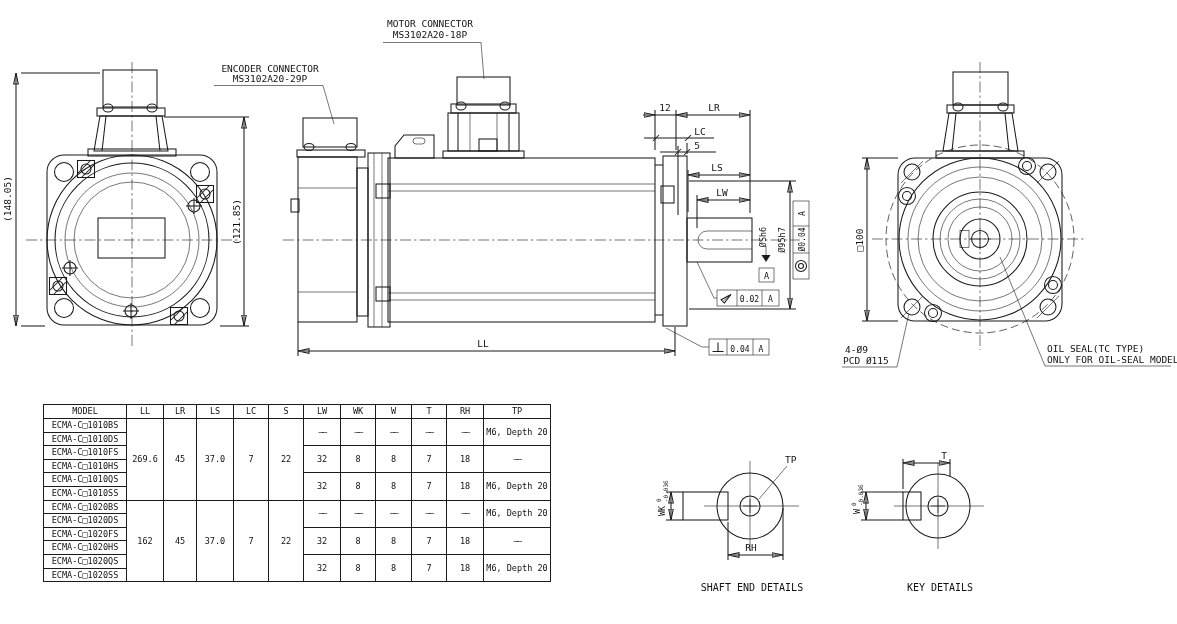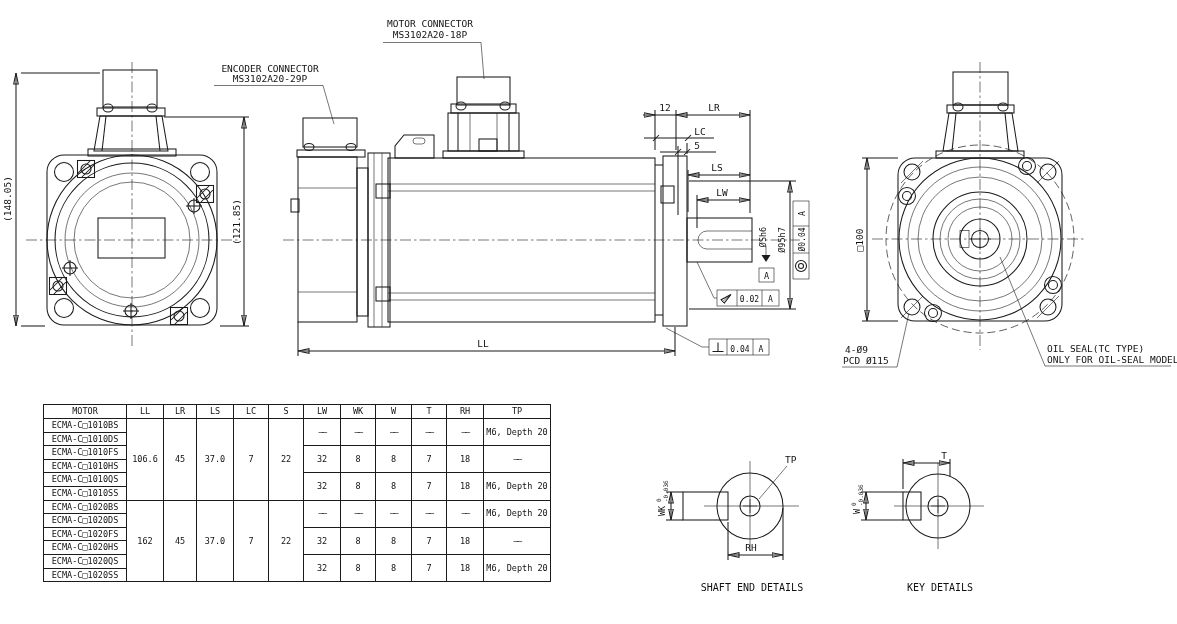--- a/index.html
+++ b/index.html
@@ -413,36 +413,36 @@
           <col style="width:35px">
           <col style="width:37px">
           <col style="width:35px">
       <col style="width:36px">
           <col style="width:35px">
           <col style="width:37px">
           <col style="width:67px">
     </colgroup>
     <tbody>
           <tr>
-      <th>MOTOR</th>
+      <th>MODEL</th>
       <th>LL</th>
       <th>LR</th>
       <th>LS</th>
       <th>LC</th>
       <th>S</th>
       <th>LW</th>
       <th>WK</th>
       <th>W</th>
       <th>T</th>
       <th>RH</th>
       <th>TP</th>
     </tr>
     <tr>
       <td>ECMA-C□1010BS</td>
-      <td rowspan="6">106.6</td>
+      <td rowspan="6">269.6</td>
       <td rowspan="6">45</td>
       <td rowspan="6">37.0</td>
       <td rowspan="6">7</td>
       <td rowspan="6">22</td>
       <td rowspan="2" class="dash">——</td>
       <td rowspan="2" class="dash">——</td>
       <td rowspan="2" class="dash">——</td>
       <td rowspan="2" class="dash">——</td>
       <td rowspan="2" class="dash">——</td>
       <td rowspan="2">M6, Depth 20</td>

